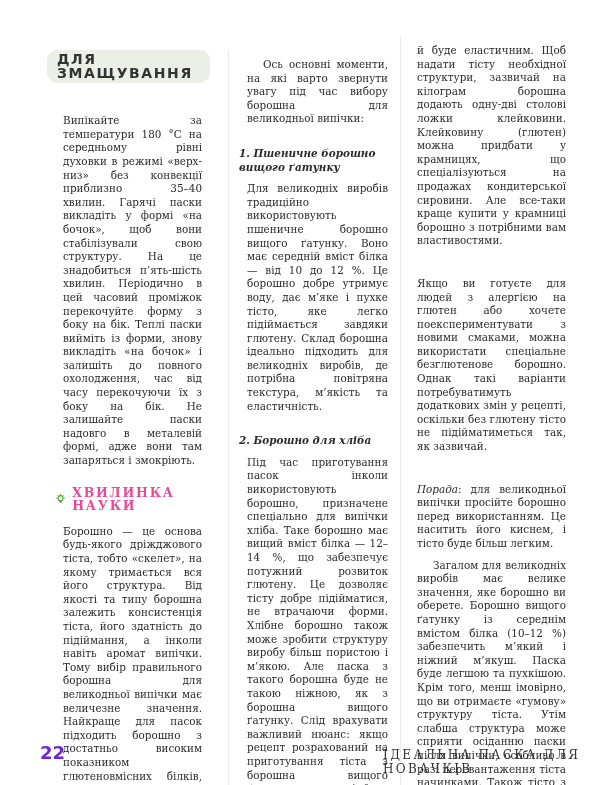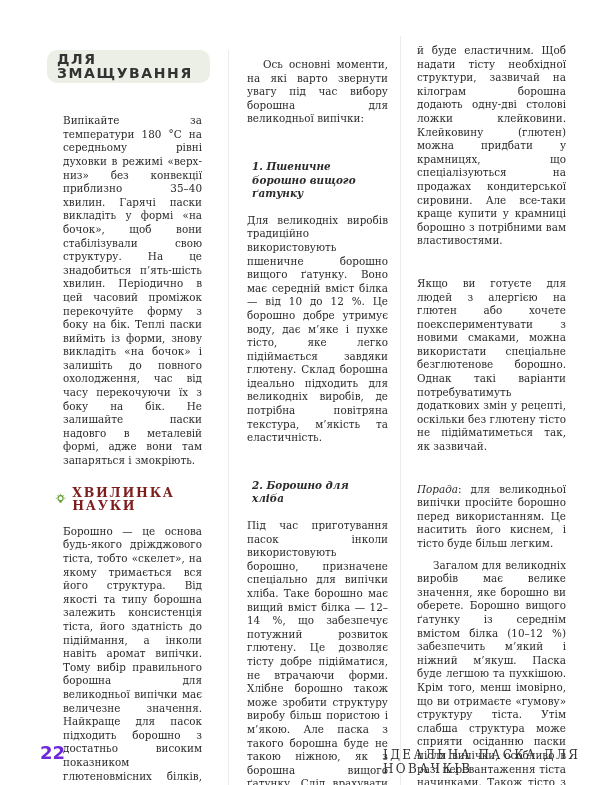--- a/index.html
+++ b/index.html
@@ -5,23 +5,23 @@
     html, body { margin: 0; padding: 0; background: #ffffff; }
     body { width: 612px; height: 785px; position: relative; overflow: hidden; color: #2a2a2a; font-family: "DejaVu Serif", serif; }
     .col { position: absolute; top: 50px; font-size: 10.4px; line-height: 13.6px; text-align: justify; }
     .col1 { left: 55px; width: 155px; }
     .col2 { left: 228px; width: 157px; border-left: 1px solid #ececec; padding-left: 0; }
     .col3 { left: 400px; width: 165px; top: 36px; border-left: 1px solid #ececec; padding-left: 3px; }
     p { margin: 8px; }
     .gap { height: 13px; }
     .indent { text-indent: 16px; }
     .pill { display: inline-block; background: #ecefe6; border-radius: 10px; padding: 3px 10px; font-family: "DejaVu Sans", sans-serif; font-weight: bold; font-size: 14px; letter-spacing: 1.6px; color: #333; margin-left: -8px; margin-bottom: 10px; }
-    .science { margin: 18px 0 12px 0; color: #7f1d1d; font-family: "DejaVu Serif", serif; font-weight: bold; font-size: 12.5px; letter-spacing: 1.8px; display: flex; align-items: center; gap: 6px; }
+    .science { margin: 18px 0 12px 0; color: #ec4899; font-family: "DejaVu Serif", serif; font-weight: bold; font-size: 12.5px; letter-spacing: 1.8px; display: flex; align-items: center; gap: 6px; }
     .bulb { width: 14px; height: 14px; display: inline-block; }
-    h4 { margin: 13px; font-size: 10.4px; line-height: 13.6px; font-style: italic; font-weight: bold; text-align: left; }
+    h4 { margin: 0; font-size: 10.4px; line-height: 13.6px; font-style: italic; font-weight: bold; text-align: left; }
     em { font-style: italic; }
     .page-num { position: absolute; left: 40px; top: 742px; font-family: "DejaVu Sans", sans-serif; font-weight: bold; font-size: 18px; color: #6d28d9; }
     .running { position: absolute; left: 383px; top: 748px; font-family: "DejaVu Serif", serif; font-weight: normal; font-size: 12px; letter-spacing: 2.4px; color: #333; }
   </style>
 </head>
 <body>
 
 <div class="col col1">
   <span class="pill">ДЛЯ ЗМАЩУВАННЯ</span>
   <div class="gap"></div>

